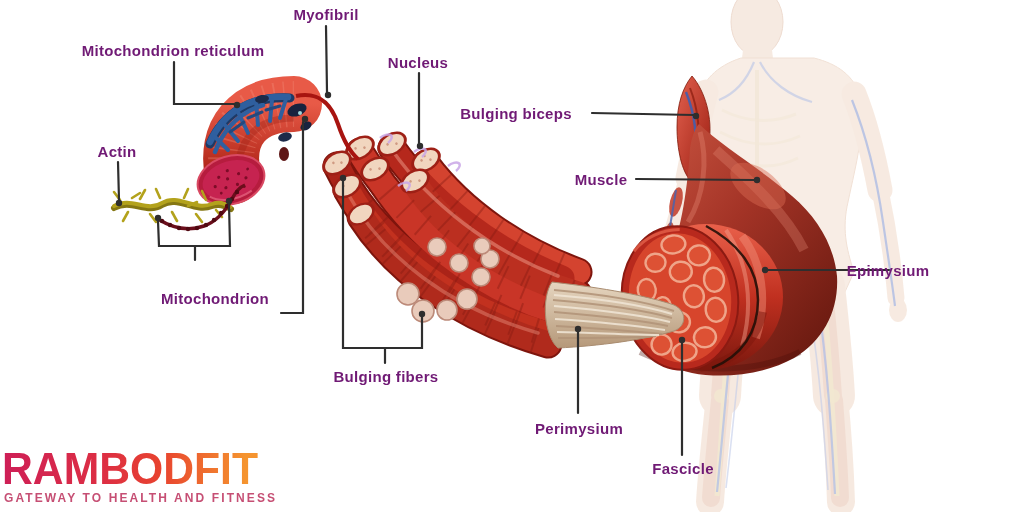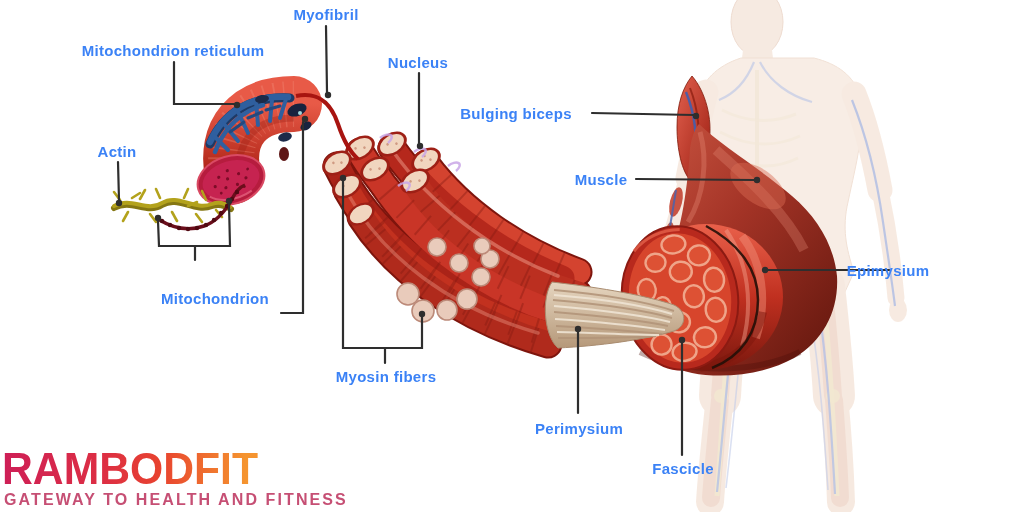--- a/index.html
+++ b/index.html
@@ -1,22 +1,22 @@
 <!DOCTYPE html>
 <html><head>
 <meta charset="utf-8">
 <style>
   html,body{margin:0;padding:0;background:#fff;}
   .stage{position:relative;width:1024px;height:512px;background:#fff;overflow:hidden;
          font-family:"Liberation Sans",sans-serif;}
   .art{position:absolute;left:0;top:0;}
   .lbl{position:absolute;transform:translate(-50%,-50%);white-space:nowrap;
-       font-weight:bold;font-size:15px;letter-spacing:.3px;color:#3b82f6;}
+       font-weight:bold;font-size:15px;letter-spacing:.3px;color:#701a75;}
   .logo{position:absolute;left:2px;top:447px;}
-  .tagline{position:absolute;left:4px;top:491px;font-size:16px;font-weight:bold;
+  .tagline{position:absolute;left:4px;top:491px;font-size:12px;font-weight:bold;
            letter-spacing:2.1px;color:#c64f74;}
 </style>
 </head>
 <body>
 
 <div class="stage">
 
   <svg class="art" width="1024" height="512" viewBox="0 0 1024 512">
     <defs>
       <linearGradient id="gMuscle" x1="0" y1="0" x2="1" y2="1">
@@ -360,21 +360,21 @@
     </g>
   </svg>
 
   <div class="lbl" style="left:173px;top:50px">Mitochondrion reticulum</div>
   <div class="lbl" style="left:326px;top:14px">Myofibril</div>
   <div class="lbl" style="left:418px;top:62px">Nucleus</div>
   <div class="lbl" style="left:516px;top:113px">Bulging biceps</div>
   <div class="lbl" style="left:601px;top:179px">Muscle</div>
   <div class="lbl" style="left:117px;top:151px">Actin</div>
   <div class="lbl" style="left:215px;top:298px">Mitochondrion</div>
-  <div class="lbl" style="left:386px;top:376px">Myosin fibers</div>
+  <div class="lbl" style="left:386px;top:376px">Bulging fibers</div>
   <div class="lbl" style="left:579px;top:428px">Perimysium</div>
   <div class="lbl" style="left:683px;top:468px">Fascicle</div>
   <div class="lbl" style="left:888px;top:270px">Epimysium</div>
 
   <div class="logo">
     <svg width="270" height="44">
       <text x="0" y="37" font-family="Liberation Sans, sans-serif" font-weight="bold" font-size="44" fill="url(#glogo)" textLength="256" lengthAdjust="spacingAndGlyphs">RAMBODFIT</text>
     </svg>
   </div>
   <div class="tagline">GATEWAY TO HEALTH AND FITNESS</div>

